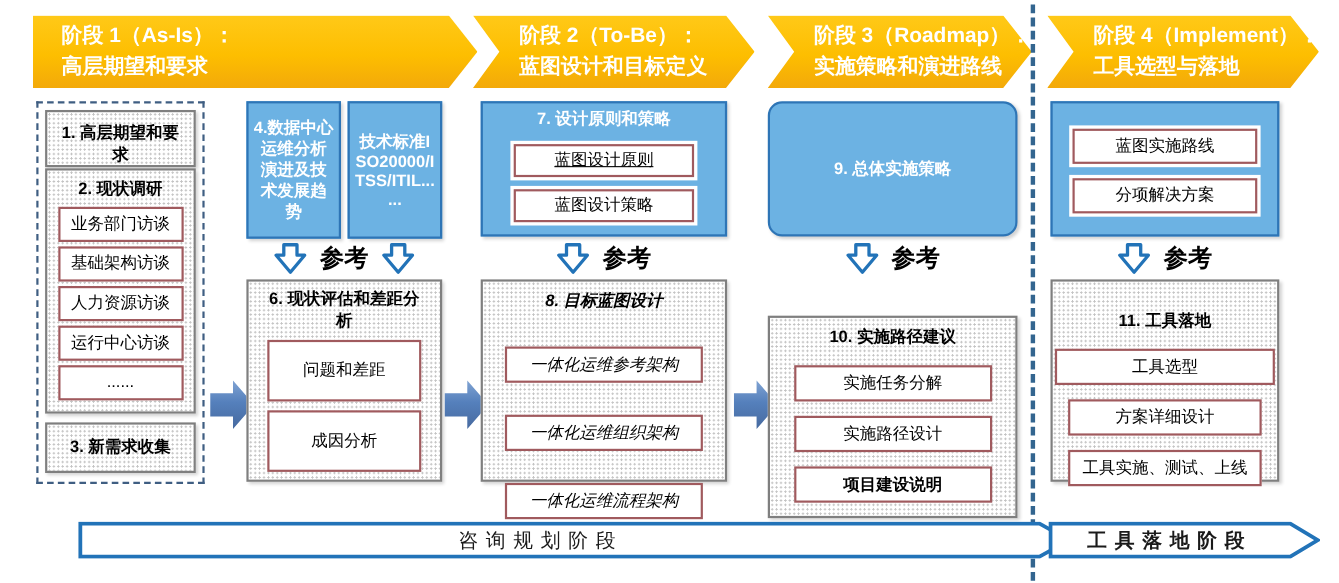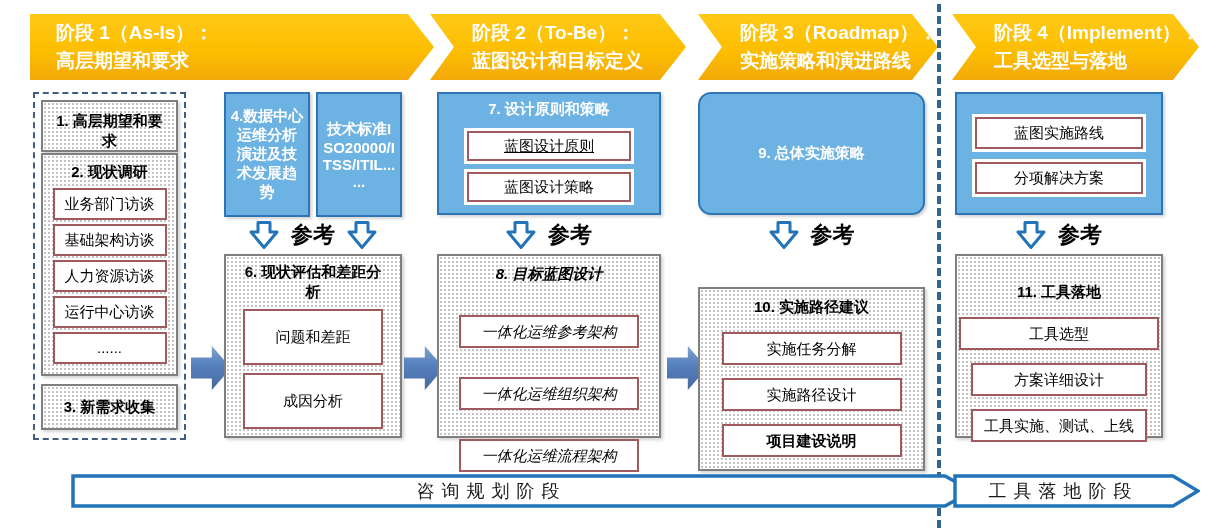--- a/index.html
+++ b/index.html
@@ -214,20 +214,20 @@
     </div>
   </div>
 
   <div class="footer-arrow" style="left:35px;top:474px;width:903px;height:34px;padding-left:36px;">
     <svg width="903" height="34" viewBox="0 0 903 34">
       <polygon points="2,2 874,2 901,17 874,32 2,32" fill="#ffffff" stroke="#2273B8" stroke-width="3.5"></polygon>
     </svg>
     <div class="label">咨询规划阶段</div>
   </div>
 
-  <div class="footer-arrow" style="left:953px;top:474px;width:247px;height:34px;">
+  <div class="footer-arrow" style="left:953px;top:474px;width:247px;height:34px;font-weight:bold;">
     <svg width="247" height="34" viewBox="0 0 247 34">
       <polygon points="2,2 220,2 245,17 220,32 2,32" fill="#ffffff" stroke="#2273B8" stroke-width="3.5"></polygon>
     </svg>
     <div class="label">工具落地阶段</div>
   </div>
 
 </div>
 
 </body></html>

